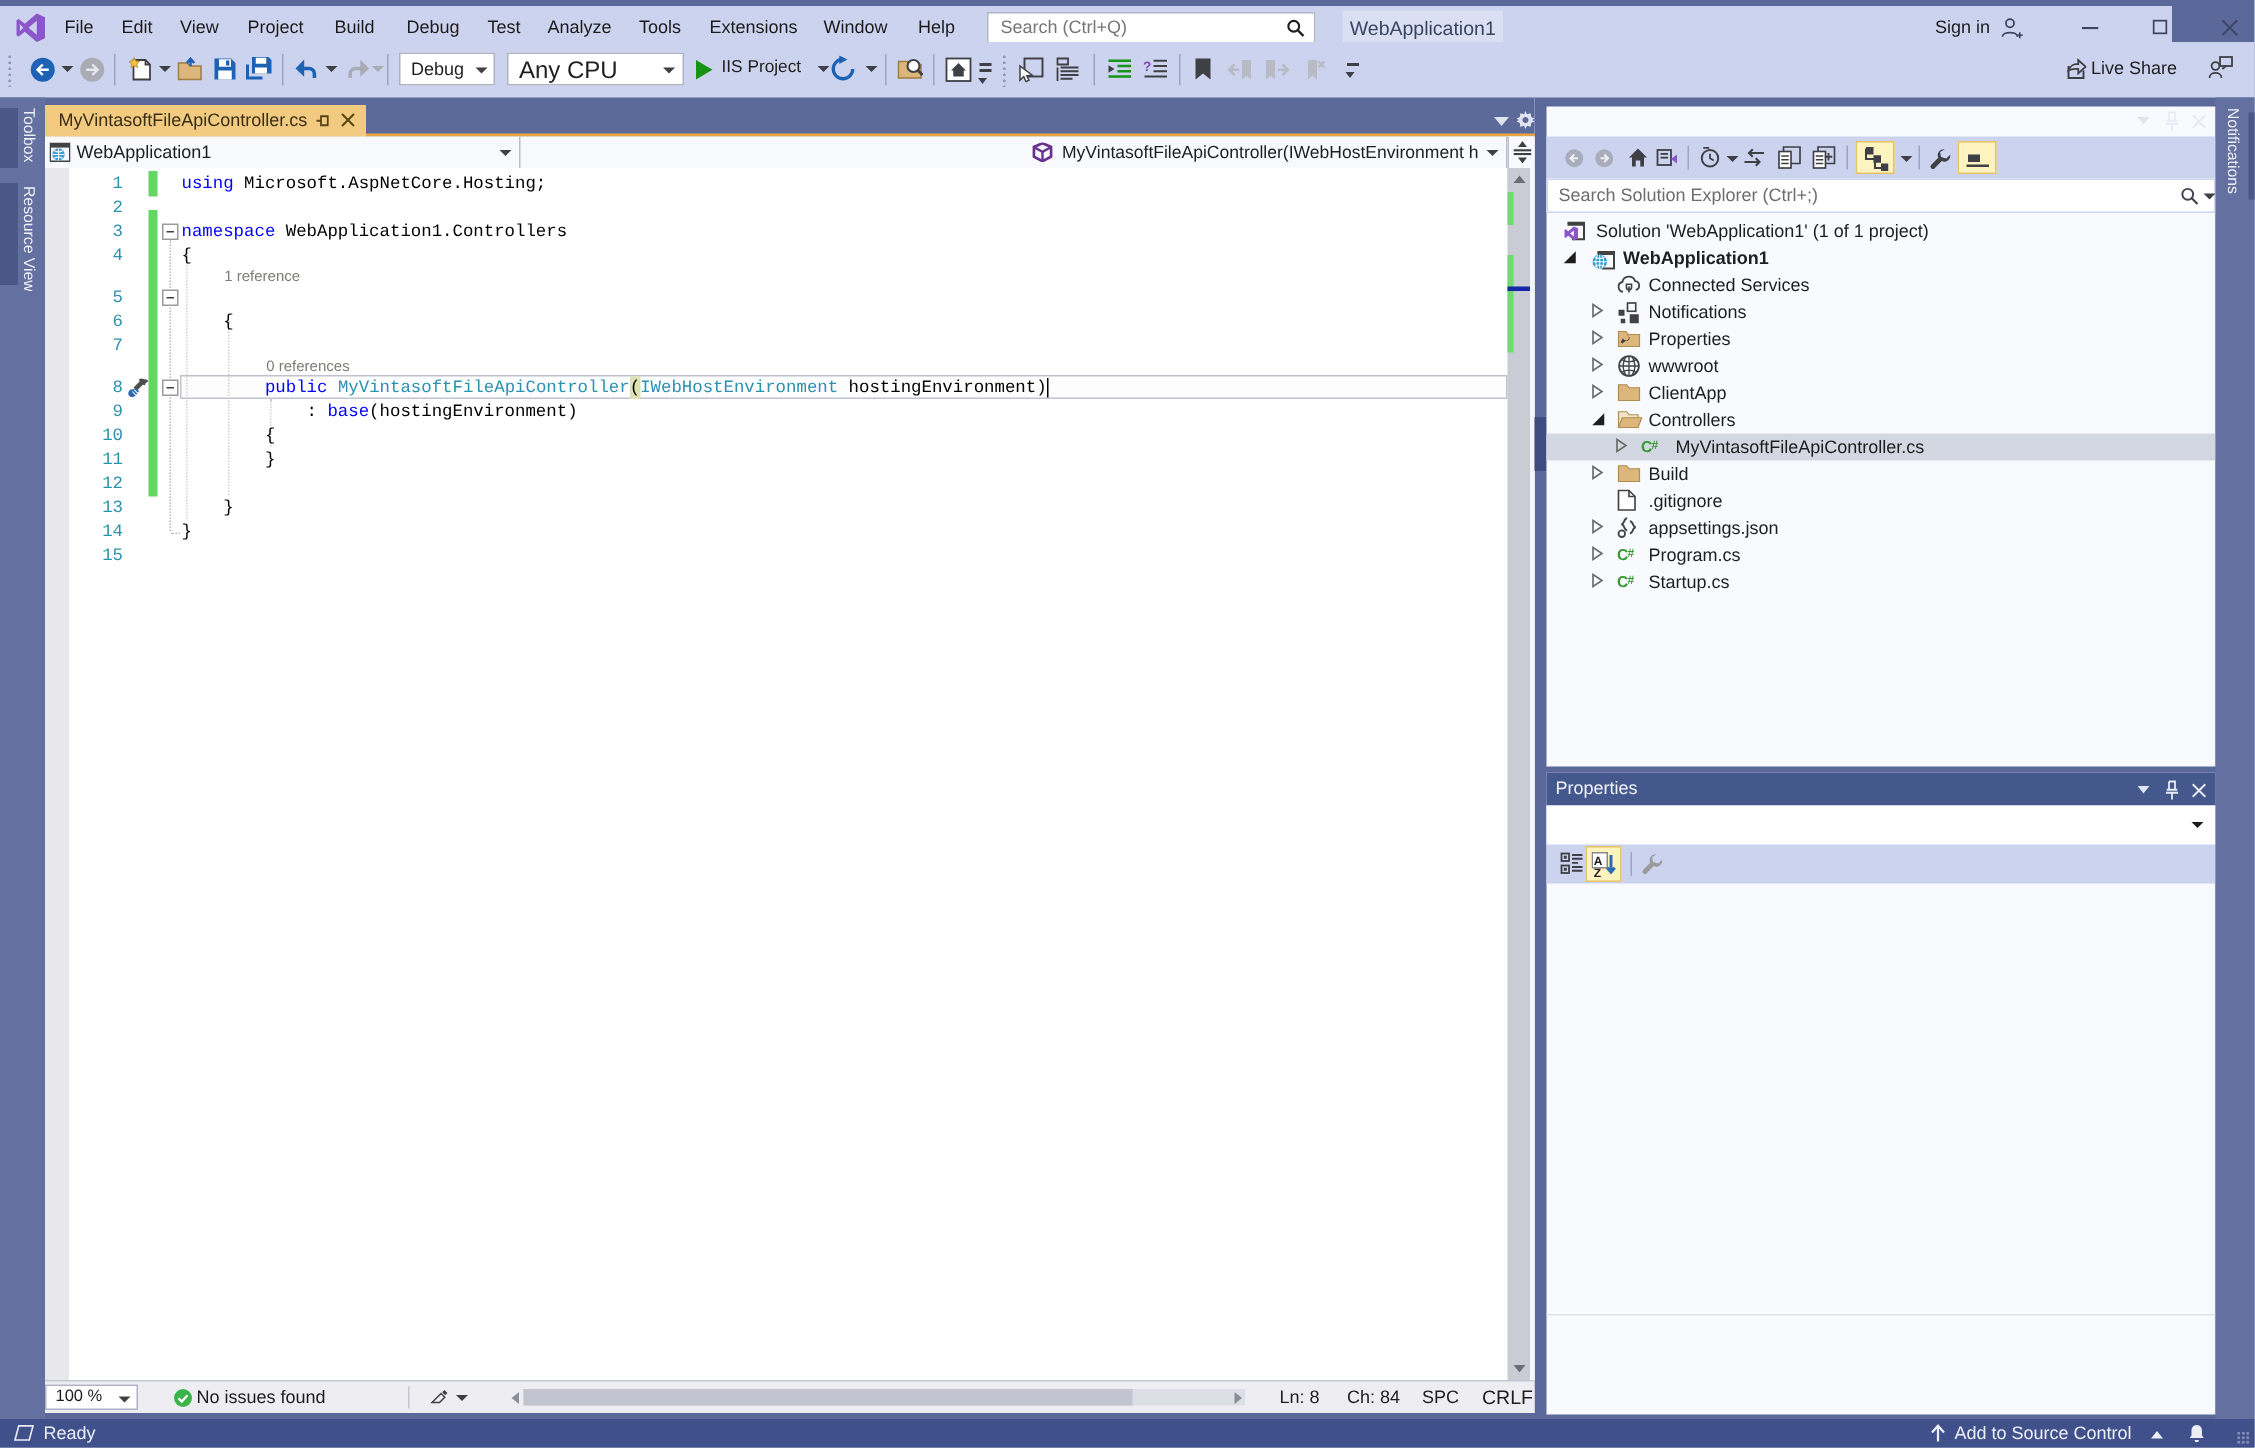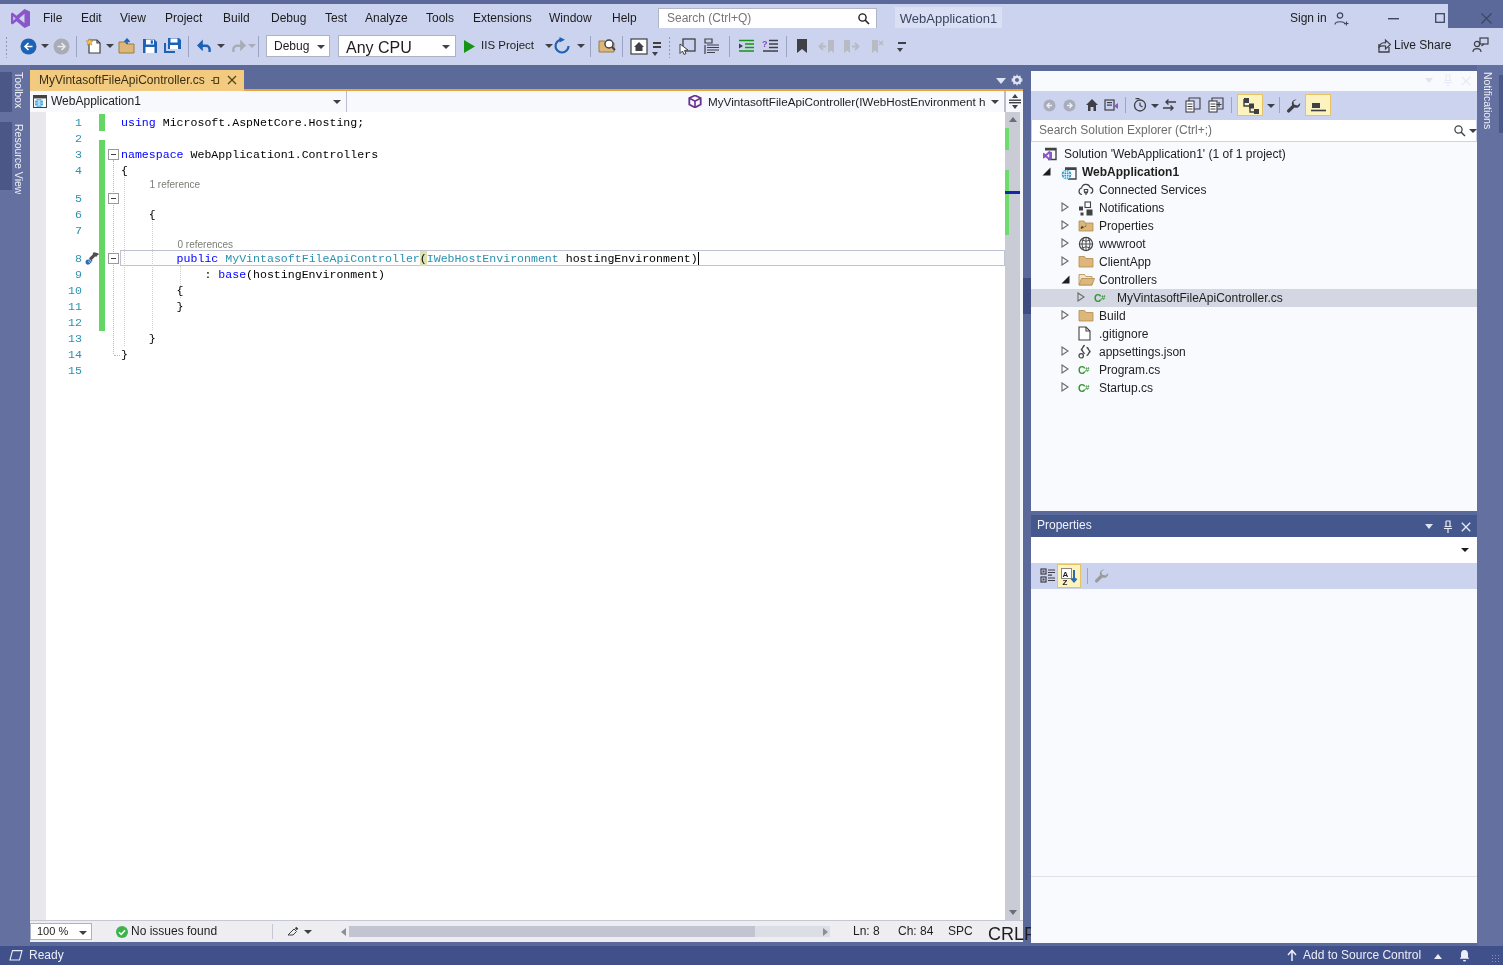--- a/index.html
+++ b/index.html
@@ -369,21 +369,21 @@
         <path d="M7.8 2.2 l1.5-1.5 2 2 -1.5 1.5 Z" fill="#3f3f46"></path>
       </svg>
     <div class="caret" style="left:274px;top:9px;border-top-color:#3f3f46"></div>
     <div class="abs" style="left:311px;top:7px;width:0;height:0;border-top:4px solid transparent;border-bottom:4px solid transparent;border-right:5px solid #8b8e99"></div>
     <div class="abs" style="left:319px;top:5px;width:481px;height:11px;background:#dcdee6"></div>
     <div class="abs" style="left:319px;top:5px;width:406px;height:11px;background:#c2c5d1"></div>
     <div class="abs" style="left:793px;top:7px;width:0;height:0;border-top:4px solid transparent;border-bottom:4px solid transparent;border-left:5px solid #8b8e99"></div>
     <span class="abs" style="left:823px;top:3px;font-size:12px;color:#1e1e1e">Ln: 8</span>
     <span class="abs" style="left:868px;top:3px;font-size:12px;color:#1e1e1e">Ch: 84</span>
     <span class="abs" style="left:918px;top:3px;font-size:12px;color:#1e1e1e">SPC</span>
-    <span class="abs" style="left:958px;top:3px;font-size:18px;color:#1e1e1e">CRLF</span>
+    <span class="abs" style="left:958px;top:3px;font-size:13px;color:#1e1e1e">CRLF</span>
   </div>
 </div>
 
 <div class="abs" style="left:1023px;top:278px;width:8px;height:36px;background:#3e4c80"></div>
 
 <div class="abs" id="sepanel" style="left:1031px;top:71px;width:446px;height:440px;background:#f8fafd">
   <div class="abs" style="left:0;top:20px;width:446px;height:28px;background:#ccd3ee">
     <svg class="abs" style="left:12px;top:8px" width="13" height="13" viewBox="0 0 13 13">
         <circle cx="6.5" cy="6.5" r="6" fill="#a9adbb"></circle>
         <path d="M9 6.5 H4.5 M6.5 4 L4 6.5 L6.5 9" stroke="#eceef4" stroke-width="1.4" fill="none"></path>

